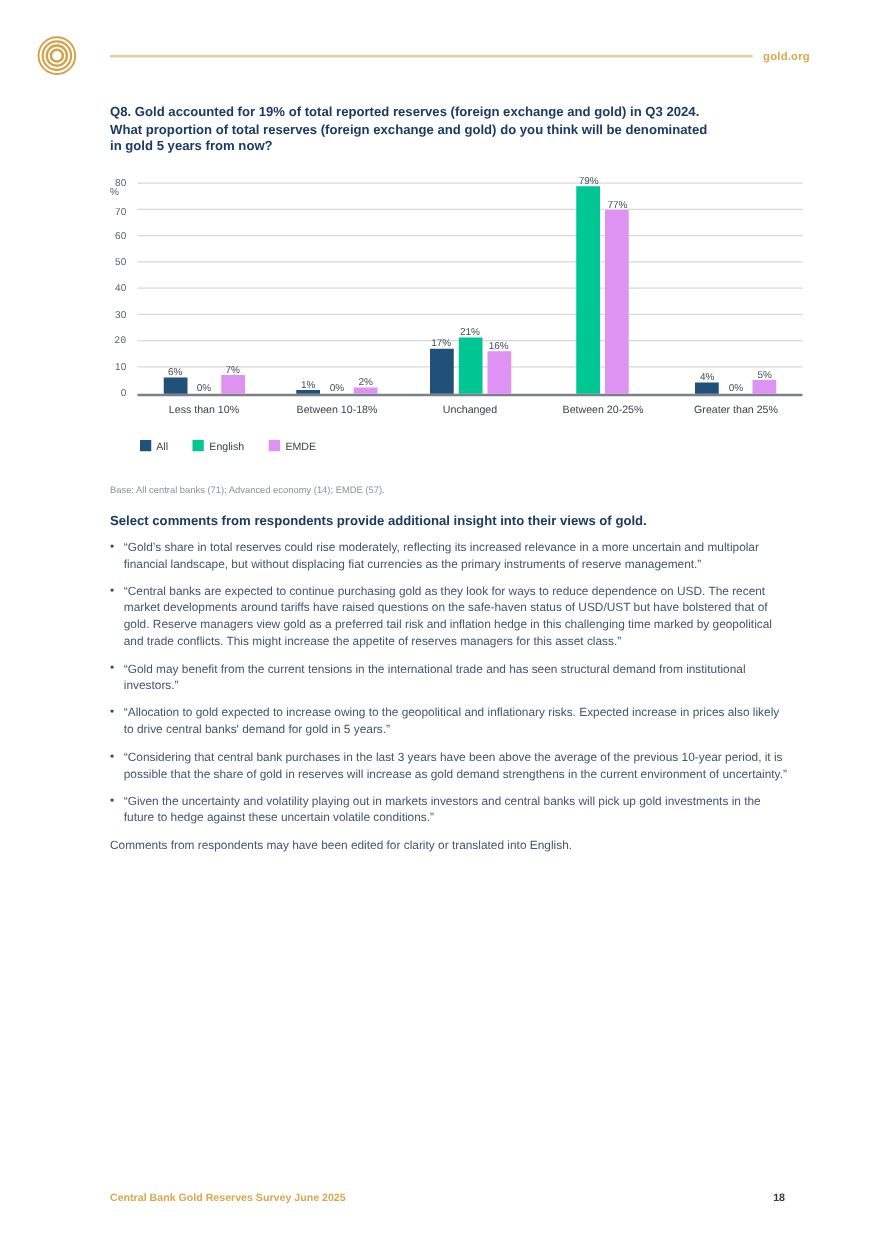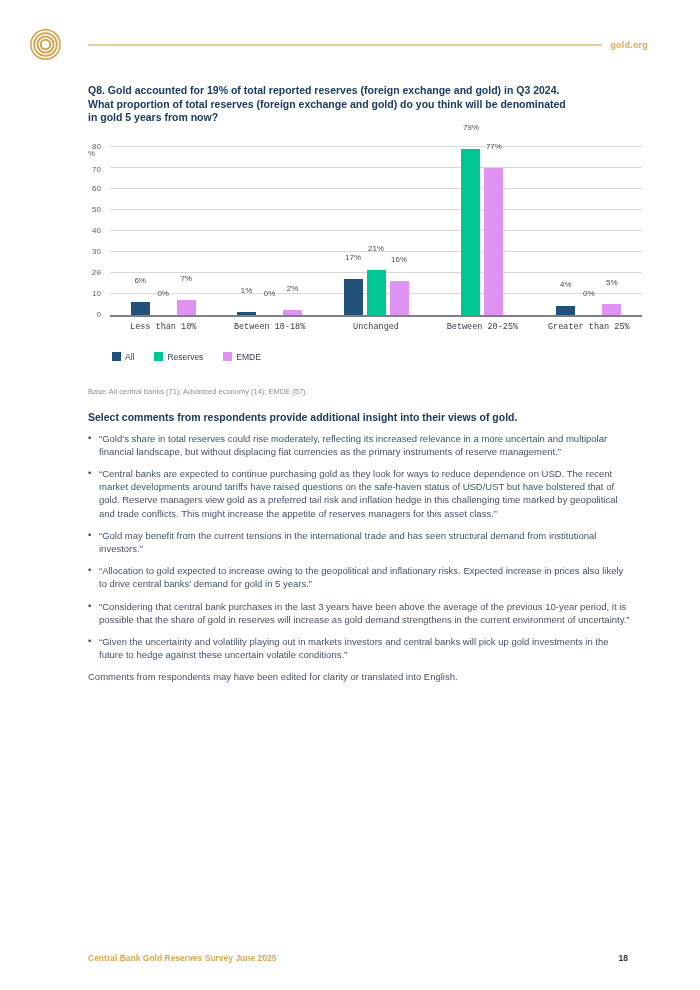--- a/index.html
+++ b/index.html
@@ -31,23 +31,23 @@
     border-bottom:2px solid #7B8087;
   }
   .gridline { position:absolute; left:0; right:0; height:1px; background:#D8D8D8; }
   .tick-label {
     position:absolute; right:calc(100% + 9px); transform:translateY(50%);
     font-size:8px; color:#5A6168; line-height:8px;
   }
   .bars-layer { position:absolute; left:0; right:0; top:0; bottom:0; display:flex; }
   .bar-group { flex:1 1 0; display:flex; align-items:flex-end; justify-content:center; gap:4px; height:100%; }
   .bar-wrap { display:flex; flex-direction:column; align-items:center; justify-content:flex-end; height:100%; }
-  .bar-value-label { flex:0 0 auto; font-size:8px; color:#454E57; margin-bottom:17px; line-height:9px; }
+  .bar-value-label { flex:0 0 auto; font-size:8px; color:#454E57; margin-bottom:0; line-height:9px; }
   .bar { flex:0 0 auto; width:19px; }
-  .cat-labels { display:flex; margin:5px 0 0 22px; width:532px;font-family:Liberation Mono, monospace; }
+  .cat-labels { display:flex; margin:5px 0 0 22px; width:532px; }
   .cat-label { flex:1 1 0; text-align:center; font-size:8.5px; color:#3A434D; }
 
   .legend { display:flex; align-items:flex-start; margin:20px 0 0 24px; column-gap:20px; }
   .legend-item { display:flex; align-items:center; }
   .legend-swatch { width:9px; height:9px; margin-right:4px; }
   .legend-label { font-size:8.5px; color:#3A434D; }
 
   .base-note { margin-top:25px; font-size:7.5px; color:#8A9098; }
 
   
@@ -182,21 +182,21 @@
           <div class="cat-label">Between 20-25%</div>
           <div class="cat-label">Greater than 25%</div>
         </div>
       <div class="legend" id="legend">
           <div class="legend-item">
             <div class="legend-swatch" style="background: rgb(33, 81, 121);"></div>
             <div class="legend-label">All</div>
           </div>
           <div class="legend-item">
             <div class="legend-swatch" style="background: rgb(0, 198, 147);"></div>
-            <div class="legend-label">Reserves</div>
+            <div class="legend-label">English</div>
           </div>
           <div class="legend-item">
             <div class="legend-swatch" style="background: rgb(222, 146, 242);"></div>
             <div class="legend-label">EMDE</div>
           </div>
         </div>
       <div class="base-note">Base: All central banks (71); Advanced economy (14); EMDE (57).</div>
     </div>
 
     <div class="comments-heading">Select comments from respondents provide additional insight into their views of gold.</div>

